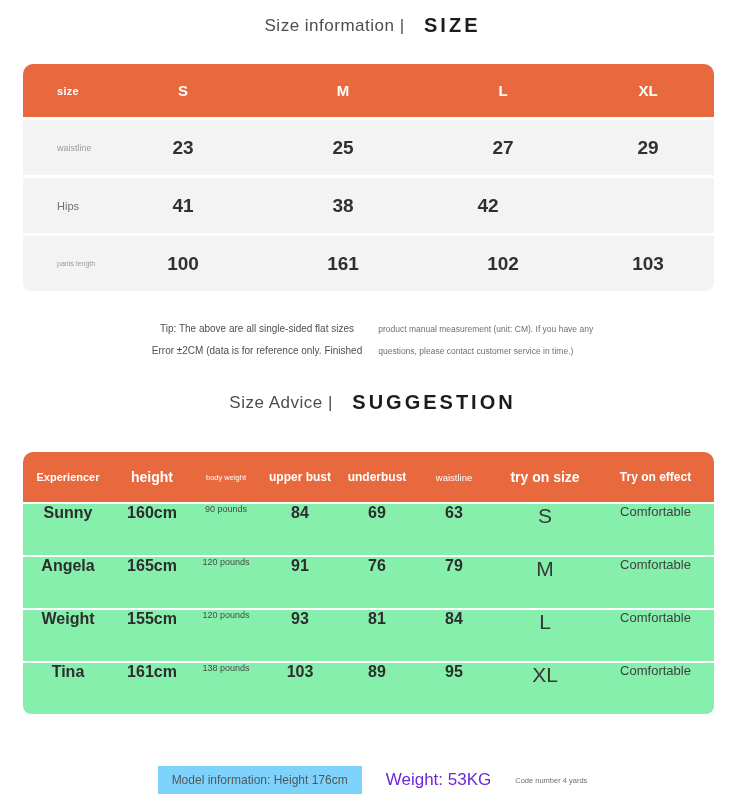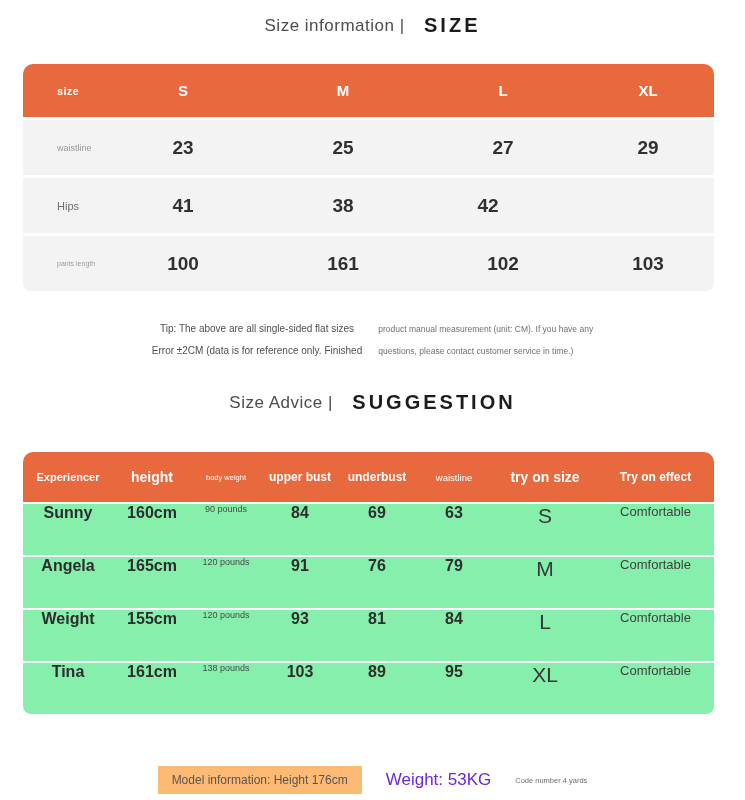--- a/index.html
+++ b/index.html
@@ -51,21 +51,21 @@
   .t2-header .t2c6 { font-size:14px; font-weight:bold; }
   .t2-header .t2c7 { font-size:12px; font-weight:bold; }
   .t2-row .t2c0, .t2-row .t2c1 { font-size:16px; font-weight:600; color:#2d2d2d; }
   .t2-row .t2c2 { font-size:9px; color:#4a4a4a; }
   .t2-row .t2c3, .t2-row .t2c4, .t2-row .t2c5 { font-size:16px; font-weight:600; color:#2d2d2d; }
   .t2-row .t2c6 { font-size:21px; font-weight:400; color:#383838; }
   .t2-row .t2c7 { font-size:13px; color:#3f3f3f; }
 
   
   .footer { position:absolute; top:766px; left:0; width:745px; display:flex; justify-content:center; align-items:center; gap:24px; }
-  .f-model { background:#fdba74; font-size:12px; color:#565656; padding:7px 14px; }
+  .f-model { background:#7dd3fc; font-size:12px; color:#565656; padding:7px 14px; }
   .f-weight { font-size:17px; color:#6d28d9; }
   .f-code { font-size:7.5px; color:#6f6f6f; }
 </style>
 </head>
 <body>
 
 <div class="page">
 
   <div class="section-title" id="title1">
     <span class="t-normal">Size information |</span>

